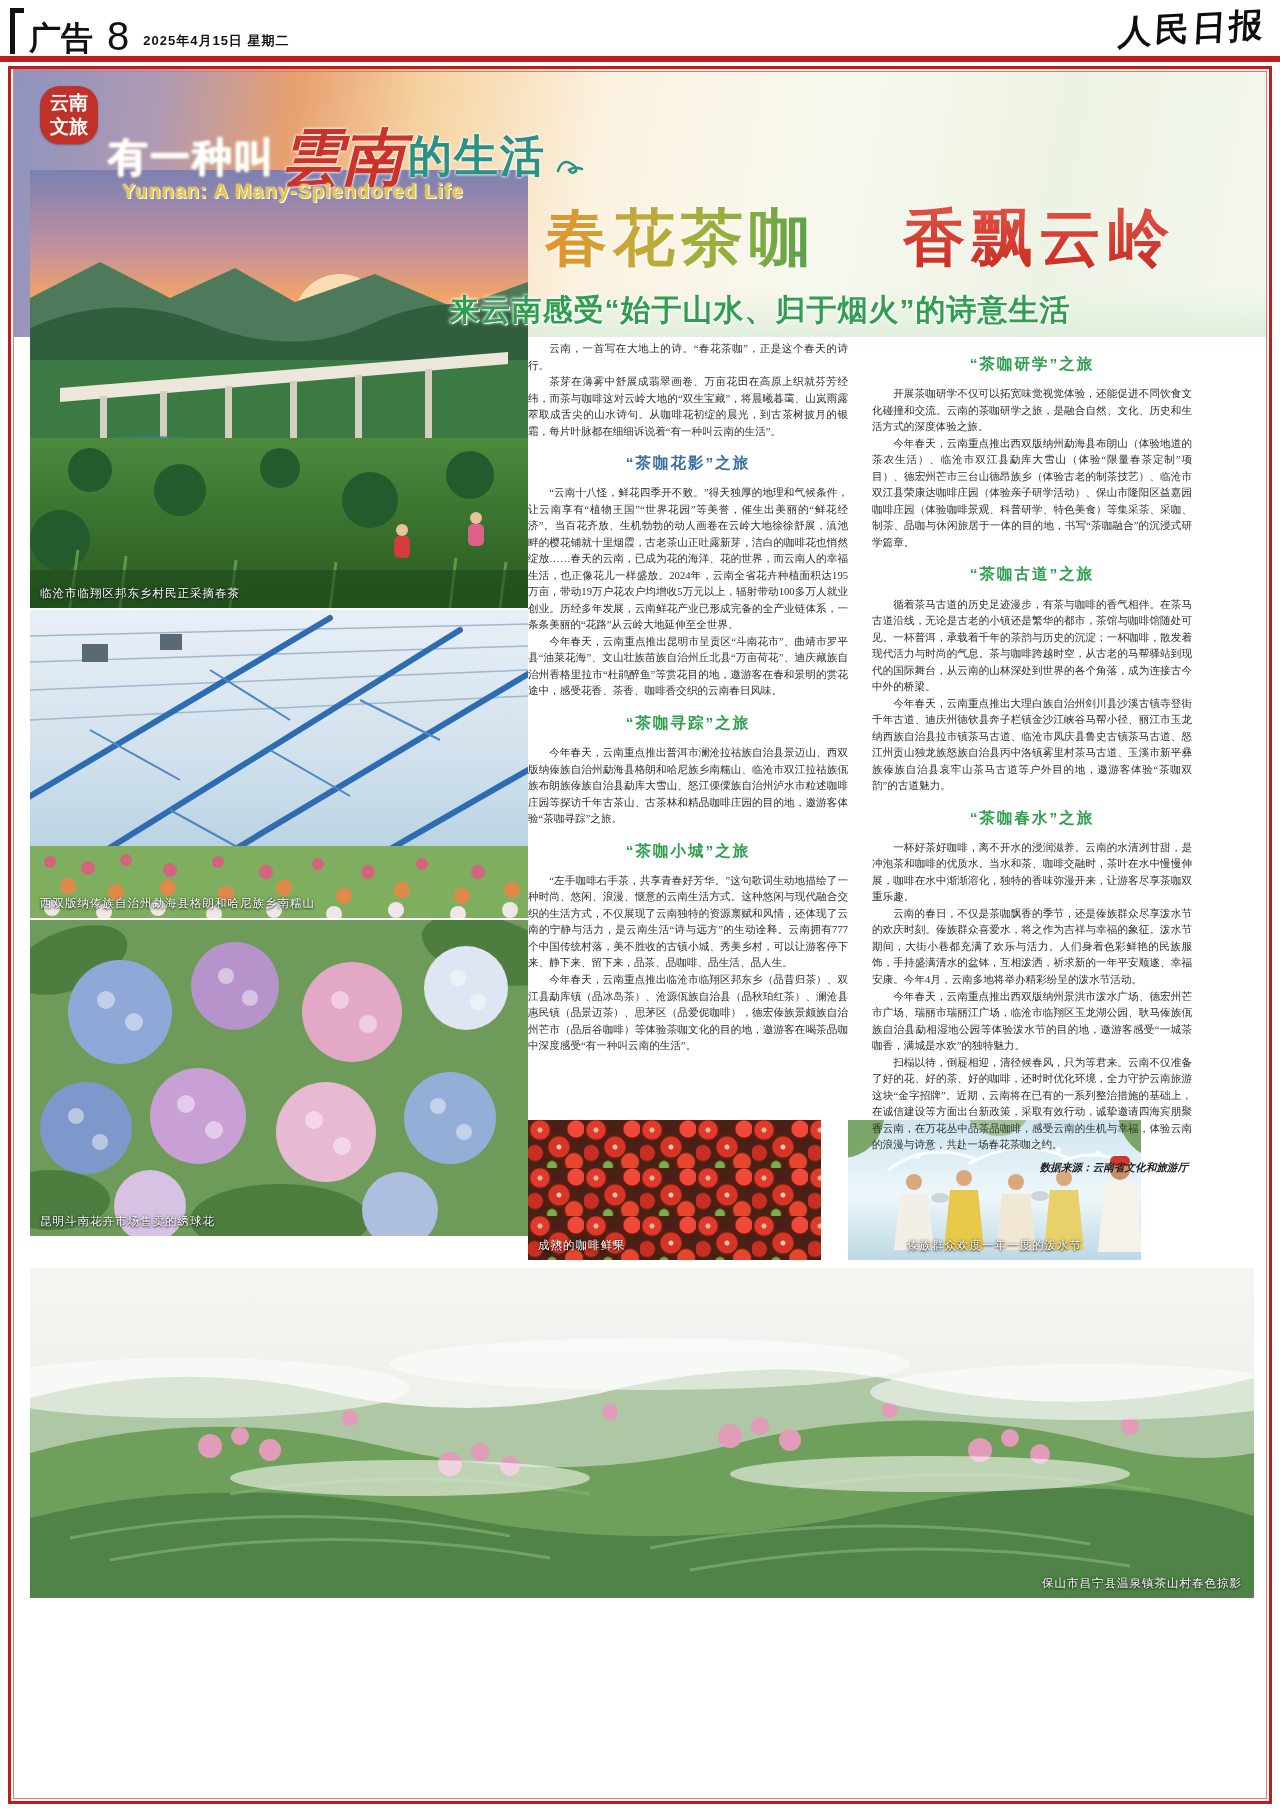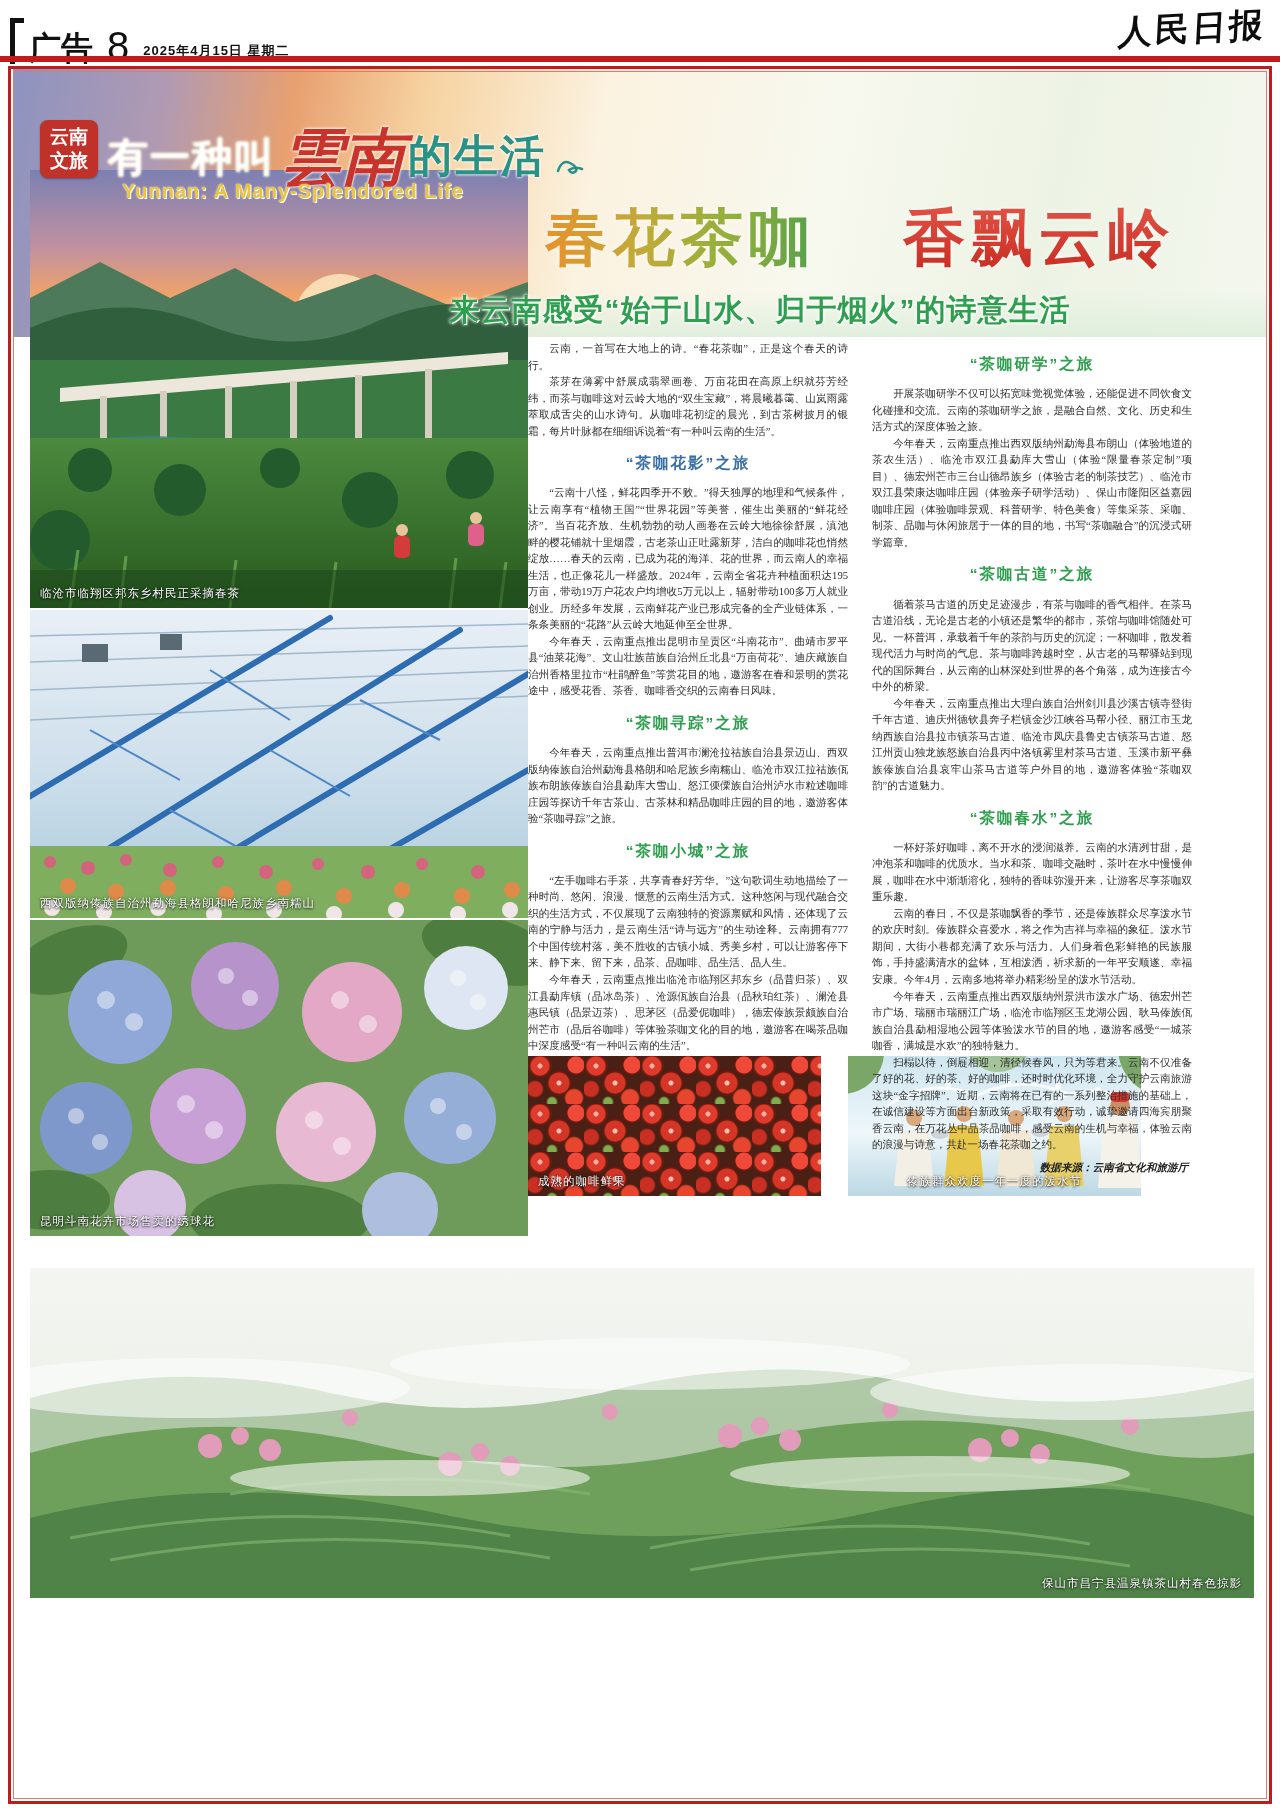--- a/index.html
+++ b/index.html
@@ -1,43 +1,43 @@
 <!DOCTYPE html>
 <html><head>
 <meta charset="utf-8">
 <style>
   html,body{margin:0;padding:0;}
   body{width:1280px;height:1810px;background:#f2f2f2;font-family:"Liberation Serif",serif;}
   .page{position:relative;width:1280px;height:1810px;background:#ffffff;overflow:hidden;}
 
   
   .masthead{position:absolute;top:6px;left:10px;right:14px;height:50px;}
-  .mast-left{position:absolute;left:0;top:2px;display:flex;align-items:flex-end;gap:14px;margin-top:10px;}
+  .mast-left{position:absolute;left:0;top:2px;display:flex;align-items:flex-end;gap:14px;}
   .corner-mark{width:5px;height:46px;background:#111;position:relative;}
   .corner-mark::after{content:"";position:absolute;left:0;top:0;width:14px;height:5px;background:#111;}
   .sec-label{font-family:"Liberation Sans",sans-serif;font-weight:bold;font-size:32px;line-height:1;color:#111;}
   .page-num{font-family:"Liberation Sans",sans-serif;font-size:40px;line-height:.9;color:#111;}
   .date-line{font-family:"Liberation Sans",sans-serif;font-weight:bold;font-size:13px;color:#111;padding-bottom:4px;letter-spacing:1px;}
   .paper-logo{position:absolute;right:0;top:0;font-weight:900;font-size:34px;color:#0d0d0d;transform:rotate(-3deg) skewX(-6deg);letter-spacing:3px;}
 
   .red-rule{position:absolute;top:56px;left:0;right:0;height:6px;background:#bf1d1d;}
   .frame{position:absolute;top:66px;left:8px;right:8px;bottom:6px;border:3px solid #bf1d1d;pointer-events:none;z-index:40;}
   .frame-inner{position:absolute;inset:2px;border:1px solid #dd7b70;}
 
   
   .banner{position:absolute;left:13px;top:69px;width:1254px;height:268px;
     background:linear-gradient(100deg,#8d93c0 0%,#b09ab2 12%,#e8a070 22%,#f6d2a0 32%,#fbf2e0 46%,#f7f8ee 64%,#edf3e4 82%,#f3f7ee 100%);}
   .banner::after{content:"";position:absolute;left:30%;bottom:0;width:70%;height:46px;
     background:linear-gradient(180deg,rgba(255,255,255,0),rgba(222,238,220,.9));}
 
   
   .brand{position:absolute;left:40px;top:86px;z-index:6;display:flex;align-items:flex-start;}
-  .seal{width:58px;height:58px;background:#c0312a;border-radius:8px;color:#fff;
+  .seal{width:58px;height:58px;background:#c0312a;border-radius:20px;color:#fff;
     font-family:"Liberation Sans",sans-serif;font-weight:bold;font-size:19px;line-height:1.25;
-    display:flex;align-items:center;justify-content:center;text-align:right;margin-top:34px;box-shadow:0 1px 2px rgba(0,0,0,.35);}
+    display:flex;align-items:center;justify-content:center;text-align:right;box-shadow:0 1px 2px rgba(0,0,0,.35);}
   .slogan{margin-left:10px;margin-top:41px;}
   .slogan-line{white-space:nowrap;text-shadow:0 0 3px #fff,0 0 3px #fff;}
   .sl-prefix{font-family:"Liberation Sans",sans-serif;font-weight:900;font-size:40px;
     background:linear-gradient(90deg,#e08a2c,#b4a838 45%,#8cb43c);-webkit-background-clip:text;background-clip:text;color:transparent;letter-spacing:2px;}
   .sl-highlight{font-weight:900;font-size:62px;color:#c8342b;font-style:italic;letter-spacing:0px;vertical-align:-8px;line-height:0;}
   .sl-suffix{font-family:"Liberation Sans",sans-serif;font-weight:900;font-size:44px;color:#2a9285;letter-spacing:2px;}
   .slogan-en{font-family:"Liberation Sans",sans-serif;font-weight:bold;font-size:20px;color:#e9c53e;
     letter-spacing:1px;margin-top:-6px;margin-left:14px;text-shadow:0 0 2px #fff,1px 1px 0 #fff;}
   .ornament{display:inline-block;vertical-align:-4px;margin-left:6px;}
 
@@ -55,21 +55,21 @@
 
   
   .photo{position:absolute;left:30px;width:498px;overflow:hidden;z-index:3;}
   .photo svg{display:block;}
   .cap{position:absolute;left:10px;bottom:7px;color:#fff;font-family:"Liberation Sans",sans-serif;
     font-size:11.5px;letter-spacing:1px;text-shadow:0 1px 2px rgba(0,0,0,.8),0 0 3px rgba(0,0,0,.6);white-space:nowrap;}
   .photo1{top:170px;height:438px;}
   .photo2{top:610px;height:308px;}
   .photo3{top:920px;height:316px;}
 
-  .photo-sm{position:absolute;top:1056px;height:140px;width:293px;overflow:hidden;z-index:3;}
+  .photo-sm{position:absolute;top:1120px;height:140px;width:293px;overflow:hidden;z-index:3;}
   .photo-coffee{left:528px;background-color:#4a2015;
     background-image:
       radial-gradient(circle at 12px 10px,#ffb3a0 2px,#e03a2a 3px 9px,#7a1d12 10px,transparent 12px),
       radial-gradient(circle at 31px 27px,#ffc3b0 2px,#d43527 3px 10px,#701a10 11px,transparent 13px),
       radial-gradient(circle at 48px 9px,#f0493a 0 8px,#6b180f 9px,transparent 11px),
       radial-gradient(circle at 7px 33px,#c92f22 0 7px,transparent 9px),
       radial-gradient(circle at 46px 42px,#e8452f 0 8px,transparent 10px),
       radial-gradient(circle at 24px 46px,#7fae4f 0 4px,transparent 6px);
     background-size:56px 48px;}
   .photo-festival{left:848px;}

